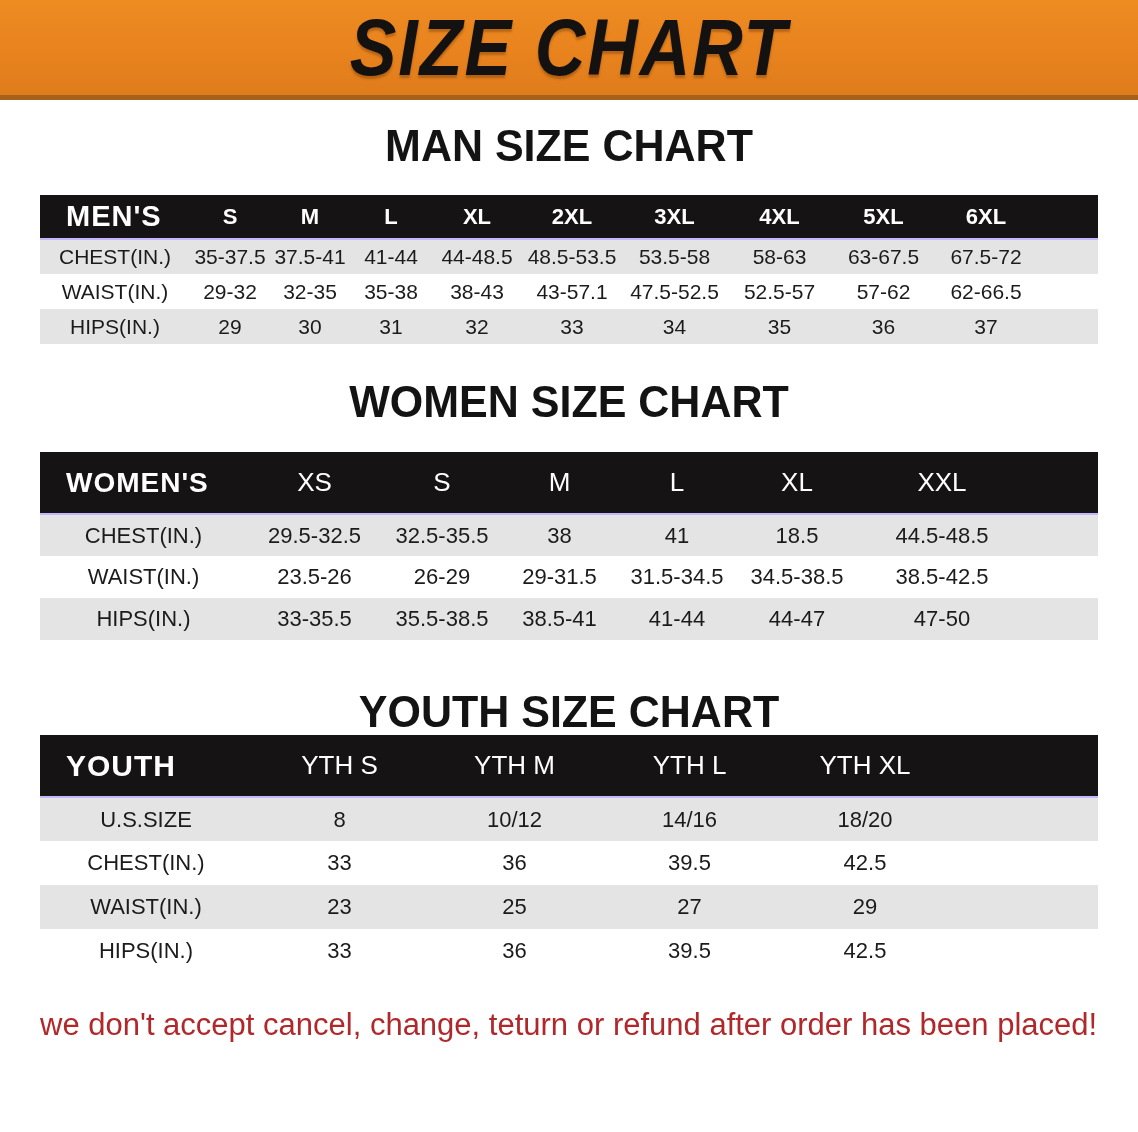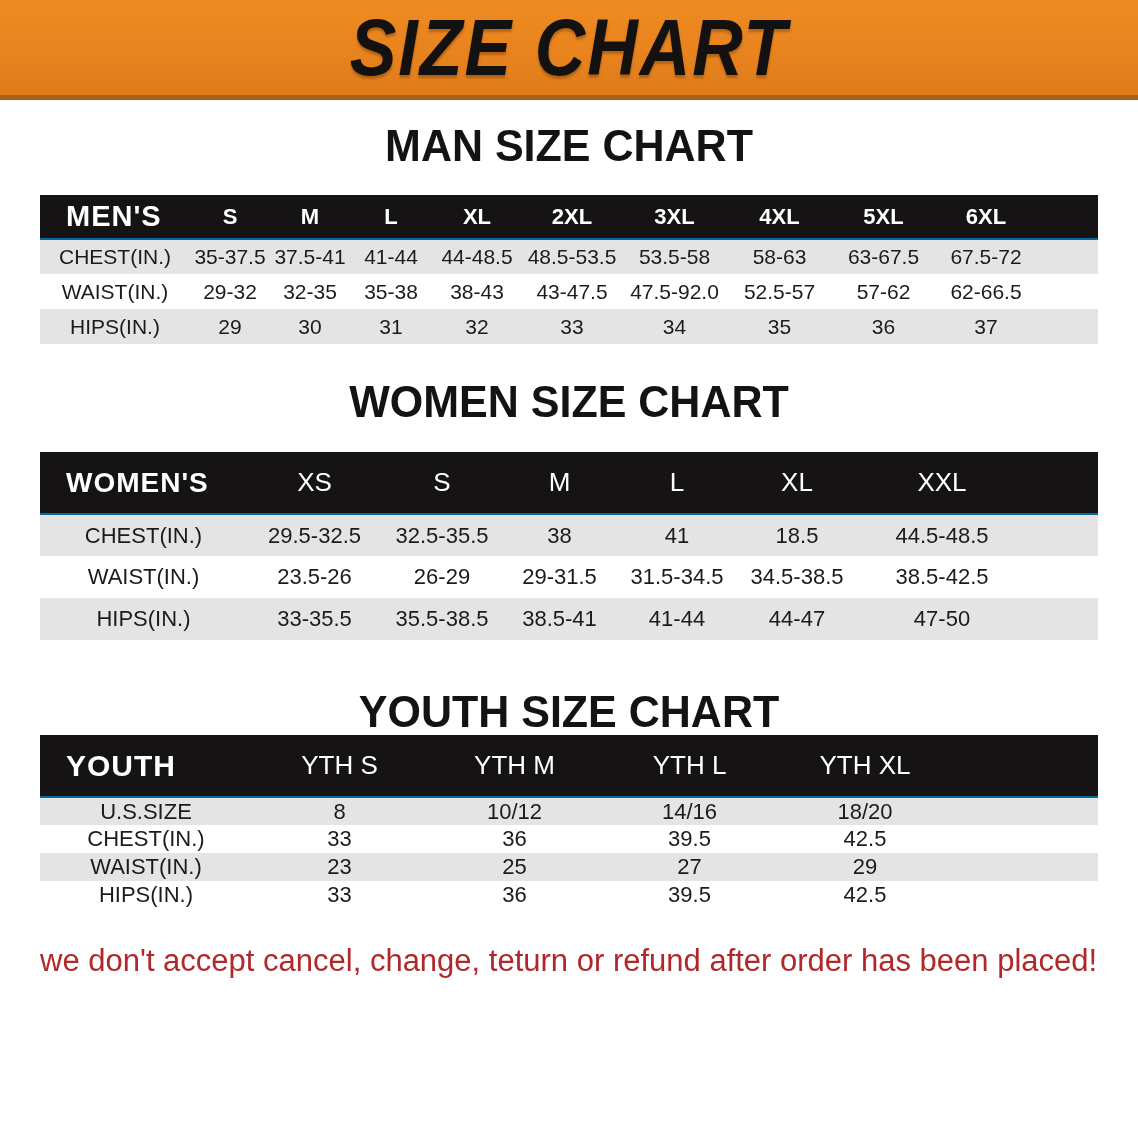--- a/index.html
+++ b/index.html
@@ -27,39 +27,39 @@
   #h-women{margin-top:34px;}
   #h-youth{margin-top:48px;}
   
   table{
     border-collapse:collapse;margin:0 auto;width:1058px;table-layout:fixed;
   }
   #t-men{margin-top:26px;}
   #t-women{margin-top:27px;}
   #t-youth{}
   thead th{
-    background:#161314;color:#fff;border-bottom:2px solid #0369a1;
+    background:#161314;color:#fff;border-bottom:2px solid #c4b5fd;
     font-weight:600;text-align:center;padding:0;
   }
   th.hlabel{text-align:left;padding-left:26px;font-weight:800;letter-spacing:1px;}
   tbody td{text-align:center;color:#1b1b1b;padding:0;}
   tbody tr:nth-child(odd){background:#E4E4E4;}
   tbody tr:nth-child(even){background:#ffffff;}
   .t-men thead tr{height:44px;}
   .t-men thead th{font-size:22px;}
   .t-men th.hlabel{font-size:29px;}
   .t-men tbody tr{height:35px;font-size:21px;}
   .t-women thead tr{height:62px;margin-left:16px;}
   .t-women thead th{font-size:26px;font-weight:500;}
   .t-women th.hlabel{font-size:28px;font-weight:800;}
   .t-women tbody tr{height:42px;font-size:22px;}
   .t-youth thead tr{height:62px;}
   .t-youth thead th{font-size:26px;font-weight:500;}
   .t-youth th.hlabel{font-size:30px;font-weight:800;}
-  .t-youth tbody tr{height:28px;font-size:22px;}
+  .t-youth tbody tr{height:44px;font-size:22px;}
   
   .footer{
     margin:29px 40px 0 40px;color:#B1282B;font-size:31px;line-height:45px;
     font-weight:500;
   }
 </style>
 </head>
 <body>
 
 <header class="banner">
@@ -110,22 +110,22 @@
           <td>63-67.5</td>
           <td>67.5-72</td>
           <td></td>
         </tr>
         <tr>
           <td class="rlabel">WAIST(IN.)</td>
           <td>29-32</td>
           <td>32-35</td>
           <td>35-38</td>
           <td>38-43</td>
-          <td>43-47.5</td>
-          <td>47.5-92.0</td>
+          <td>43-57.1</td>
+          <td>47.5-52.5</td>
           <td>52.5-57</td>
           <td>57-62</td>
           <td>62-66.5</td>
           <td></td>
         </tr>
         <tr>
           <td class="rlabel">HIPS(IN.)</td>
           <td>29</td>
           <td>30</td>
           <td>31</td>

